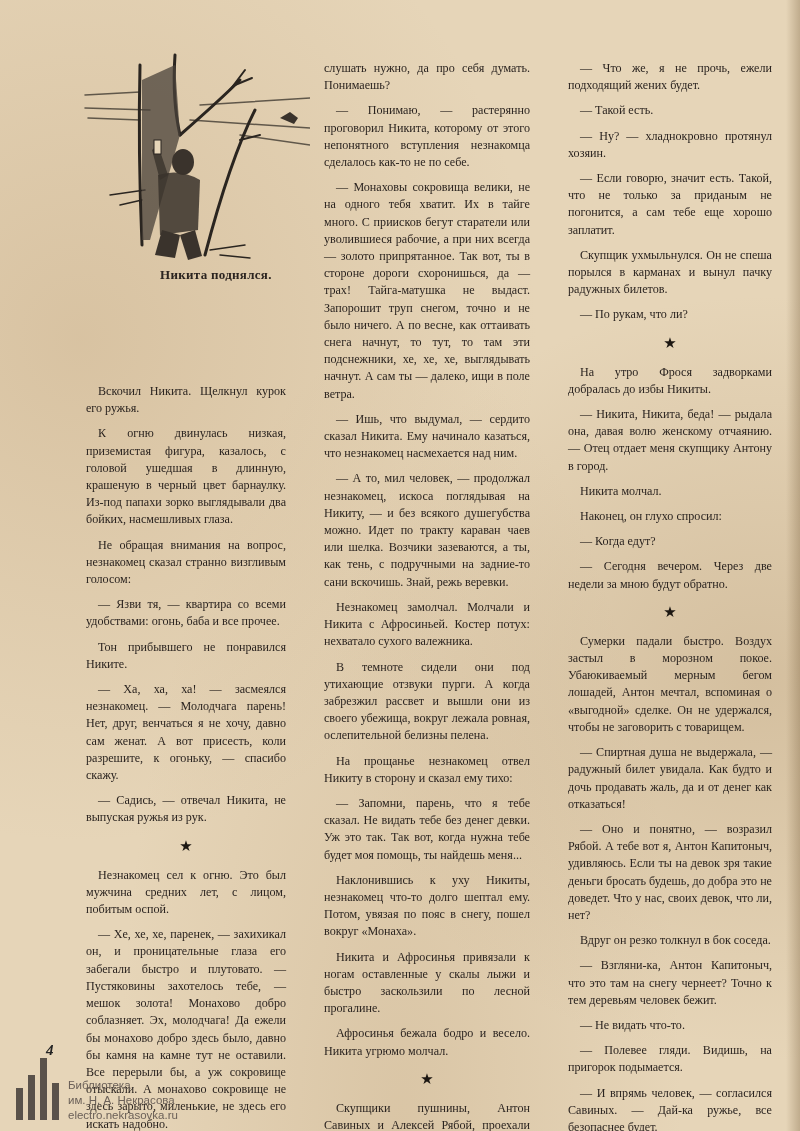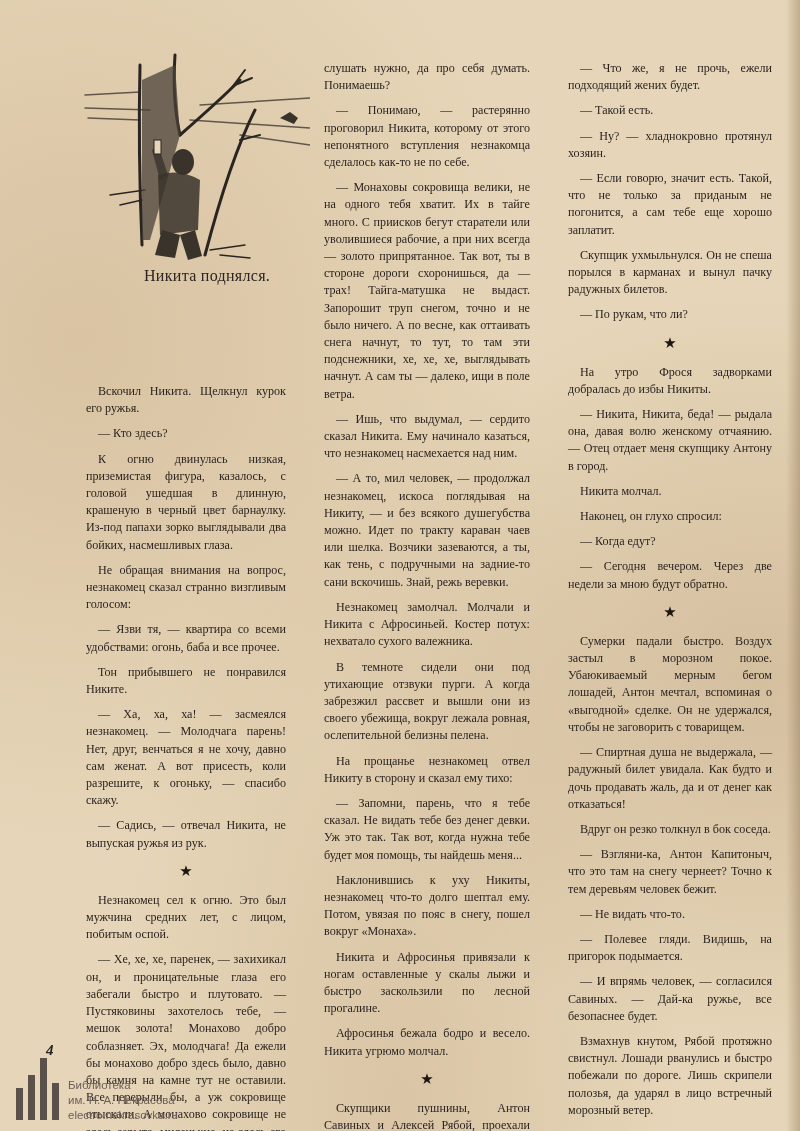--- a/index.html
+++ b/index.html
@@ -28,21 +28,21 @@
   #col2 { left:316px; top:52px; width:222px; }
   #col3 { left:560px; top:52px; width:220px; }
   .star {
     text-align:center; font-size:15px; line-height:18px; margin:10px 0 12px 0;
     color:#1c1712;
   }
   .illustration {
     position:absolute; left:80px; top:40px; width:230px; height:230px;
   }
   .caption {
-    position:absolute; left:144px; top:267px; font-size:16px; font-weight:normal;
+    position:absolute; left:160px; top:267px; font-size:13px; font-weight:bold;
     font-family:"Liberation Serif", serif; color:#2b2420; letter-spacing:0.3px;
   }
   .page-number {
     position:absolute; left:46px; top:1042px; font-size:15px; font-weight:bold;
     font-style:italic; color:#222;
   }
   .lib-logo { position:absolute; left:14px; top:1058px; width:50px; height:62px; }
   .lib-text {
     position:absolute; left:68px; top:1078px; font-family:"Liberation Sans", sans-serif;
     font-size:11.5px; line-height:15px; color:#6b6058;
@@ -76,21 +76,20 @@
     <path d="M100 195 L108 220 L122 216 L115 190 Z"></path>
     <path d="M80 140 L72 110 L78 105 L88 135 Z" opacity="0.8"></path>
   </g>
   <rect x="74" y="100" width="7" height="14" fill="#e6d5b8" stroke="#2a2520" stroke-width="1"></rect>
   <path d="M200 78 l10 -6 l8 6 l-4 6 z" fill="#3a332c"></path>
 </svg>
 <div class="caption">Никита поднялся.</div>
 
 <div class="col" id="col1">
   <p>Вскочил Никита. Щелкнул курок его ружья.</p>
-  <p>— Кто здесь?</p>
   <p>К огню двинулась низкая, приземистая фигура, казалось, с головой ушедшая в длинную, крашеную в черный цвет барнаулку. Из-под папахи зорко выглядывали два бойких, насмешливых глаза.</p>
   <p>Не обращая внимания на вопрос, незнакомец сказал странно визгливым голосом:</p>
   <p>— Язви тя, — квартира со всеми удобствами: огонь, баба и все прочее.</p>
   <p>Тон прибывшего не понравился Никите.</p>
   <p class="gap">— Ха, ха, ха! — засмеялся незнакомец. — Молодчага парень! Нет, друг, венчаться я не хочу, давно сам женат. А вот присесть, коли разрешите, к огоньку, — спасибо скажу.</p>
   <p>— Садись, — отвечал Никита, не выпуская ружья из рук.</p>
   <div class="star">★</div>
   <p>Незнакомец сел к огню. Это был мужчина средних лет, с лицом, побитым оспой.</p>
   <p>— Хе, хе, хе, паренек, — захихикал он, и проницательные глаза его забегали быстро и плутовато. — Пустяковины захотелось тебе, — мешок золота! Монахово добро соблазняет. Эх, молодчага! Да ежели бы монахово добро здесь было, давно бы камня на камне тут не оставили. Все перерыли бы, а уж сокровище отыскали. А монахово сокровище не здесь зарыто, миленькие, не здесь его искать надобно.</p>
   <p>— А ты знаешь, где оно? — живо спросил незнакомца Никита.</p>
@@ -126,20 +125,21 @@
   <div class="star">★</div>
   <p>На утро Фрося задворками добралась до избы Никиты.</p>
   <p>— Никита, Никита, беда! — рыдала она, давая волю женскому отчаянию. — Отец отдает меня скупщику Антону в город.</p>
   <p>Никита молчал.</p>
   <p>Наконец, он глухо спросил:</p>
   <p>— Когда едут?</p>
   <p>— Сегодня вечером. Через две недели за мною будут обратно.</p>
   <div class="star">★</div>
   <p>Сумерки падали быстро. Воздух застыл в морозном покое. Убаюкиваемый мерным бегом лошадей, Антон мечтал, вспоминая о «выгодной» сделке. Он не удержался, чтобы не заговорить с товарищем.</p>
   <p>— Спиртная душа не выдержала, — радужный билет увидала. Как будто и дочь продавать жаль, да и от денег как отказаться!</p>
+  <p>— Оно и понятно, — возразил Рябой. А тебе вот я, Антон Капитоныч, удивляюсь. Если ты на девок зря такие деньги бросать будешь, до добра это не доведет. Что у нас, своих девок, что ли, нет?</p>
   <p>Вдруг он резко толкнул в бок соседа.</p>
   <p class="gap">— Взгляни-ка, Антон Капитоныч, что это там на снегу чернеет? Точно к тем деревьям человек бежит.</p>
   <p class="gap">— Не видать что-то.</p>
   <p>— Полевее гляди. Видишь, на пригорок подымается.</p>
   <p>— И впрямь человек, — согласился Савиных. — Дай-ка ружье, все безопаснее будет.</p>
   <p>Взмахнув кнутом, Рябой протяжно свистнул. Лошади рванулись и быстро побежали по дороге. Лишь скрипели полозья, да ударял в лицо встречный морозный ветер.</p>
   <p>Вспыхнула молния в стороне от дороги, у крупного ствола лиственницы. Что-то прожужжало около головы Антона Савиных и резнуло по уху, из которого тотчас же брызнула кровь. Предательская пуля едва не уложила скупщика на месте.</p>
 
 </div>
 

